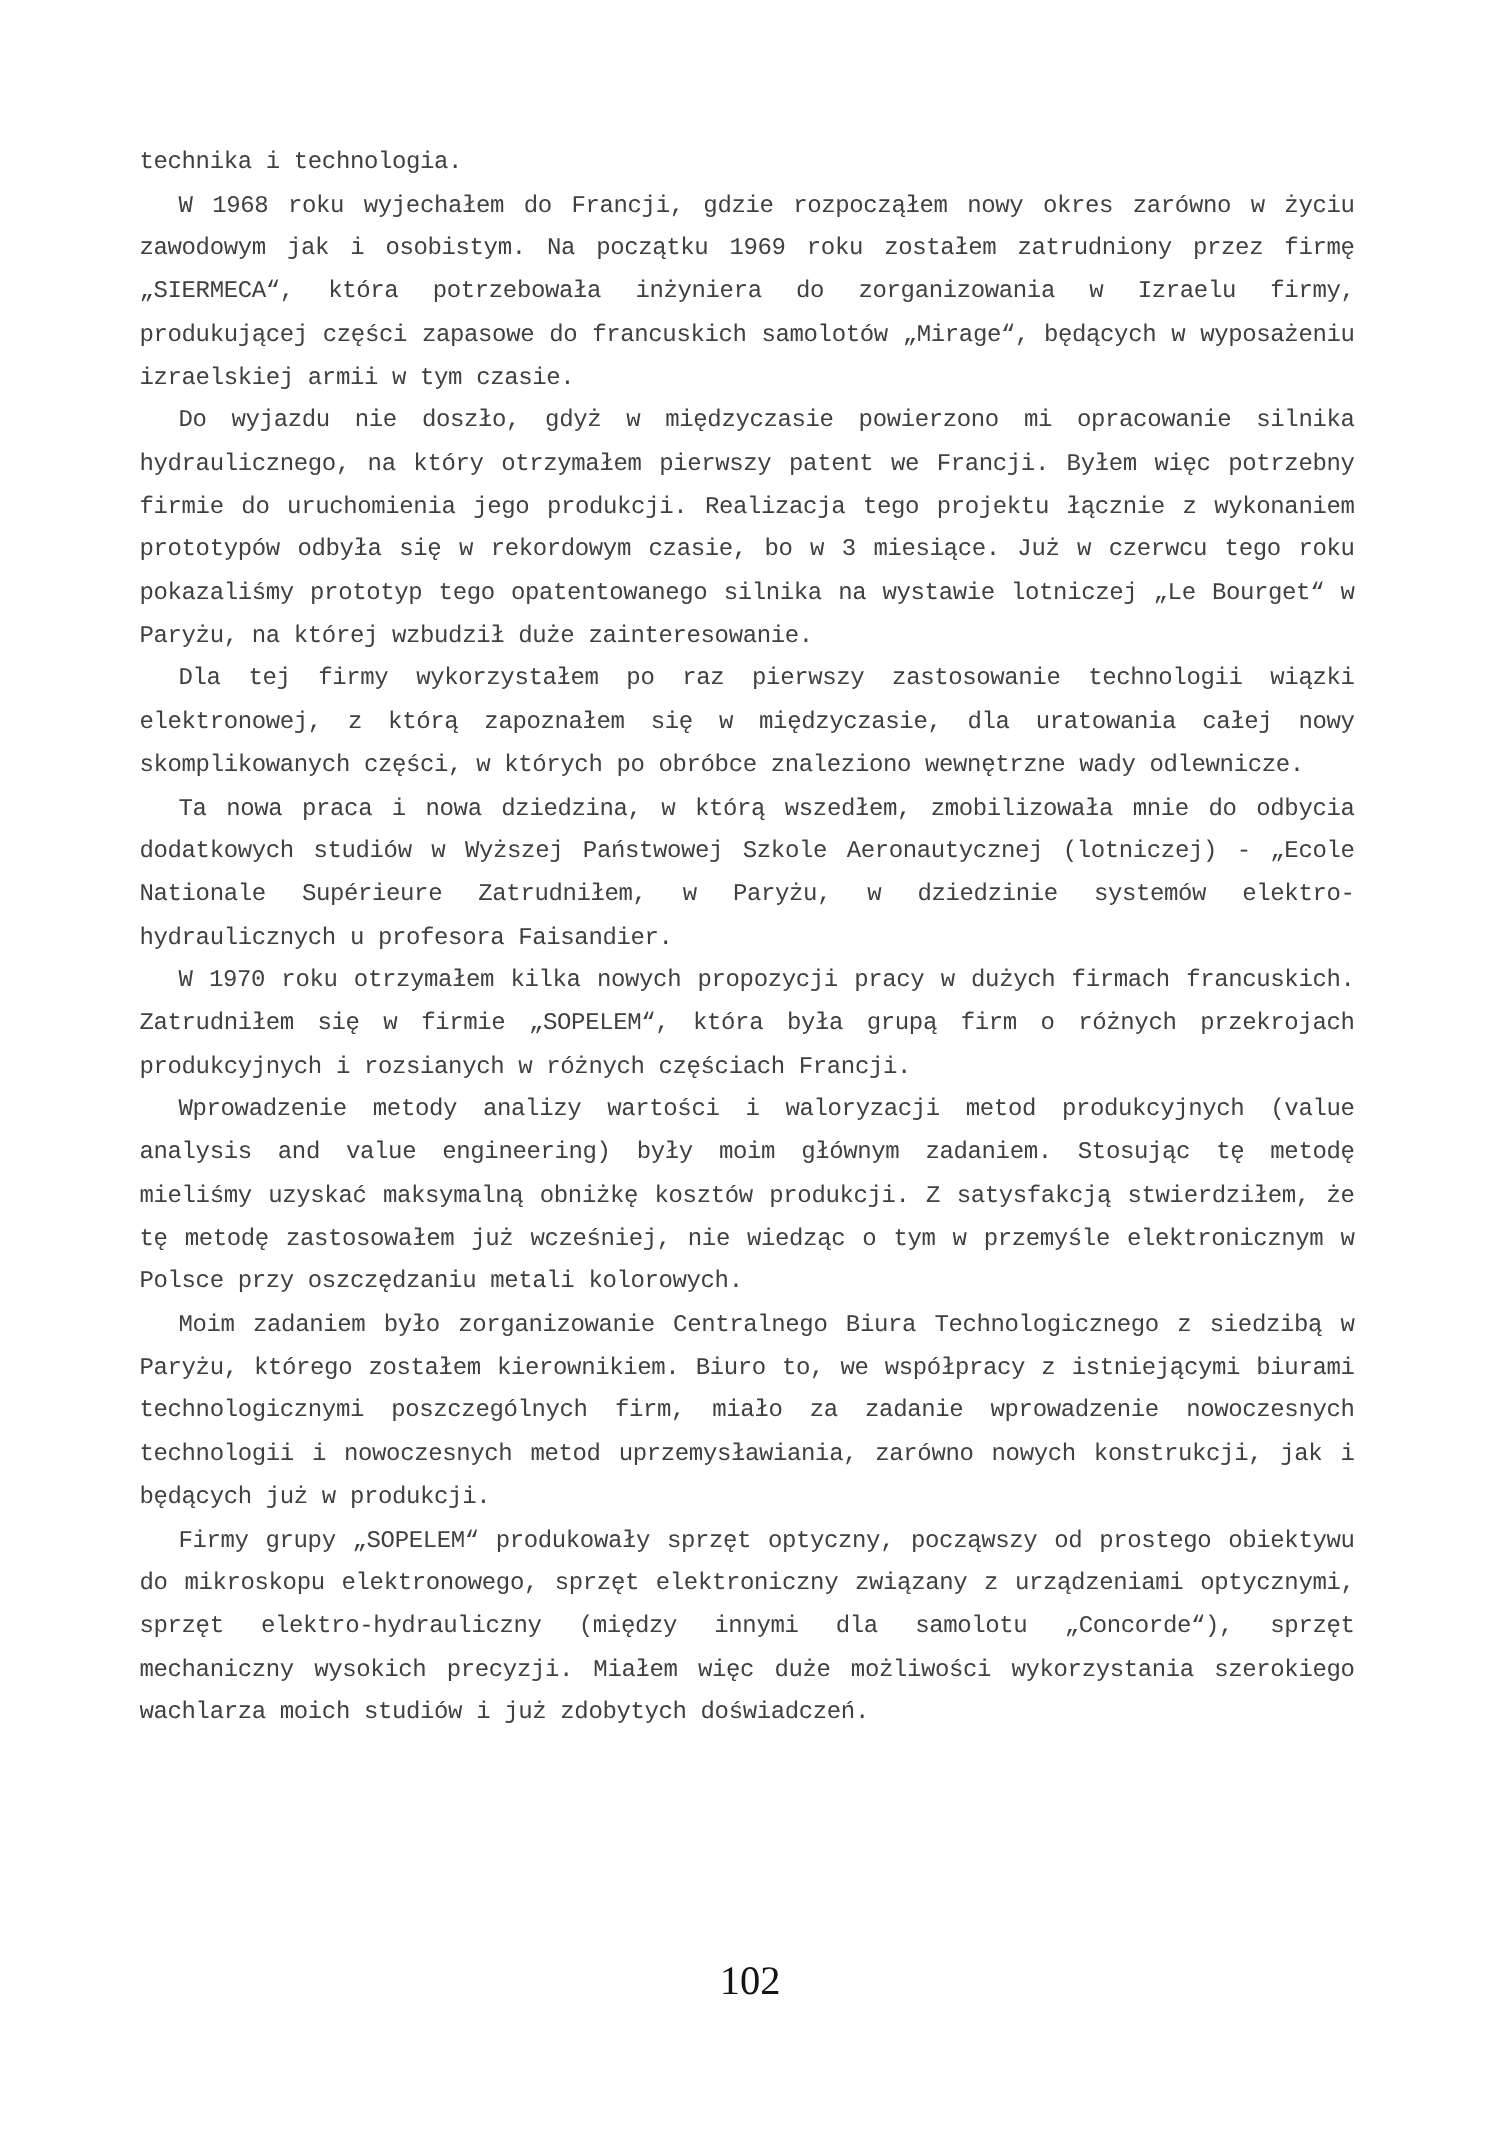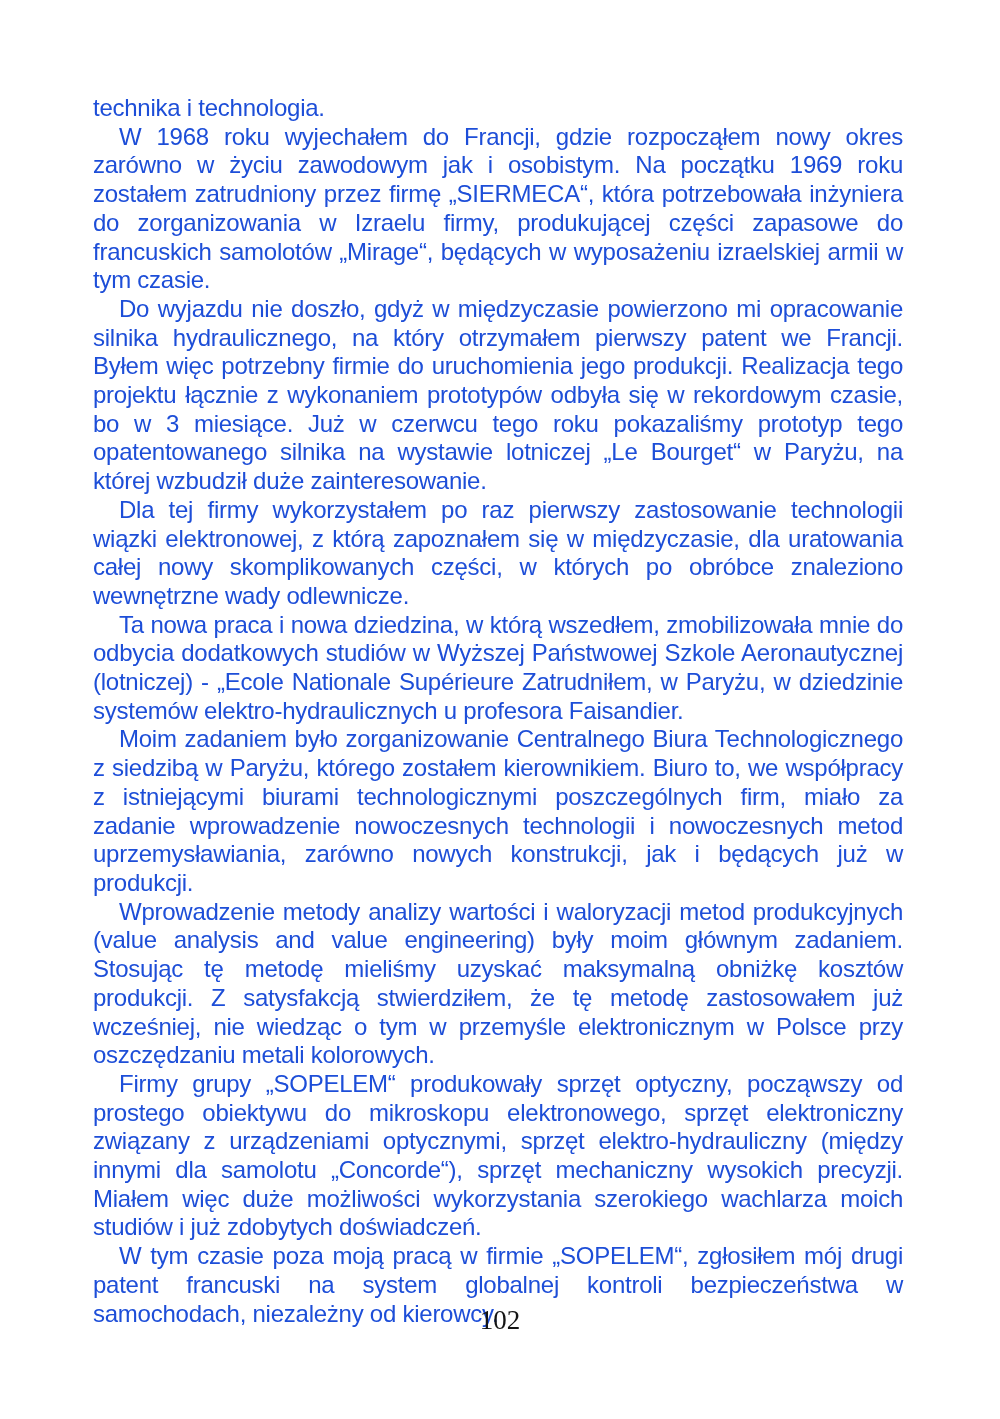--- a/index.html
+++ b/index.html
@@ -11,24 +11,24 @@
       width: 1000px;
       height: 1419px;
       position: relative;
       overflow: hidden;
     }
     .page {
       position: absolute;
       left: 93px;
       top: 94px;
       width: 810px;
-      font-family: Liberation Sans, sans-serif;
-      font-size: 24px;
+      font-family: Liberation Mono, monospace;
+      font-size: 16px;
       line-height: 28.7px;
-      color: #1d4ed8;
+      color: #404040;
     }
     .para {
       margin: 0;
       text-align: justify;
       text-indent: 26px;
       letter-spacing: -0.25px;
       word-spacing: 0px;
     }
     .para.no-indent {
       text-indent: 0;
@@ -46,19 +46,19 @@
   </style>
 </head>
 <body>
 
 <div class="page">
   <p class="para no-indent">technika i technologia.</p>
   <p class="para">W 1968 roku wyjechałem do Francji, gdzie rozpocząłem nowy okres zarówno w życiu zawodowym jak i osobistym. Na początku 1969 roku zostałem zatrudniony przez firmę „SIERMECA“, która potrzebowała inżyniera do zorganizowania w Izraelu firmy, produkującej części zapasowe do francuskich samolotów „Mirage“, będących w wyposażeniu izraelskiej armii w tym czasie.</p>
   <p class="para">Do wyjazdu nie doszło, gdyż w międzyczasie powierzono mi opracowanie silnika hydraulicznego, na który otrzymałem pierwszy patent we Francji. Byłem więc potrzebny firmie do uruchomienia jego produkcji. Realizacja tego projektu łącznie z wykonaniem prototypów odbyła się w rekordowym czasie, bo w 3 miesiące. Już w czerwcu tego roku pokazaliśmy prototyp tego opatentowanego silnika na wystawie lotniczej „Le Bourget“ w Paryżu, na której wzbudził duże zainteresowanie.</p>
   <p class="para">Dla tej firmy wykorzystałem po raz pierwszy zastosowanie technologii wiązki elektronowej, z którą zapoznałem się w międzyczasie, dla uratowania całej nowy skomplikowanych części, w których po obróbce znaleziono wewnętrzne wady odlewnicze.</p>
   <p class="para">Ta nowa praca i nowa dziedzina, w którą wszedłem, zmobilizowała mnie do odbycia dodatkowych studiów w Wyższej Państwowej Szkole Aeronautycznej (lotniczej) - „Ecole Nationale Supérieure Zatrudniłem, w Paryżu, w dziedzinie systemów elektro-hydraulicznych u profesora Faisandier.</p>
+  <p class="para">W 1970 roku otrzymałem kilka nowych propozycji pracy w dużych firmach francuskich. Zatrudniłem się w firmie „SOPELEM“, która była grupą firm o różnych przekrojach produkcyjnych i rozsianych w różnych częściach Francji.</p>
+  <p class="para">Wprowadzenie metody analizy wartości i waloryzacji metod produkcyjnych (value analysis and value engineering) były moim głównym zadaniem. Stosując tę metodę mieliśmy uzyskać maksymalną obniżkę kosztów produkcji. Z satysfakcją stwierdziłem, że tę metodę zastosowałem już wcześniej, nie wiedząc o tym w przemyśle elektronicznym w Polsce przy oszczędzaniu metali kolorowych.</p>
   <p class="para">Moim zadaniem było zorganizowanie Centralnego Biura Technologicznego z siedzibą w Paryżu, którego zostałem kierownikiem. Biuro to, we współpracy z istniejącymi biurami technologicznymi poszczególnych firm, miało za zadanie wprowadzenie nowoczesnych technologii i nowoczesnych metod uprzemysławiania, zarówno nowych konstrukcji, jak i będących już w produkcji.</p>
-  <p class="para">Wprowadzenie metody analizy wartości i waloryzacji metod produkcyjnych (value analysis and value engineering) były moim głównym zadaniem. Stosując tę metodę mieliśmy uzyskać maksymalną obniżkę kosztów produkcji. Z satysfakcją stwierdziłem, że tę metodę zastosowałem już wcześniej, nie wiedząc o tym w przemyśle elektronicznym w Polsce przy oszczędzaniu metali kolorowych.</p>
   <p class="para">Firmy grupy „SOPELEM“ produkowały sprzęt optyczny, począwszy od prostego obiektywu do mikroskopu elektronowego, sprzęt elektroniczny związany z urządzeniami optycznymi, sprzęt elektro-hydrauliczny (między innymi dla samolotu „Concorde“), sprzęt mechaniczny wysokich precyzji. Miałem więc duże możliwości wykorzystania szerokiego wachlarza moich studiów i już zdobytych doświadczeń.</p>
-  <p class="para">W tym czasie poza moją pracą w firmie „SOPELEM“, zgłosiłem mój drugi patent francuski na system globalnej kontroli  bezpieczeństwa w samochodach, niezależny od kierowcy.</p>
 </div>
 
 <div class="page-number">102</div>
 
 </body></html>

